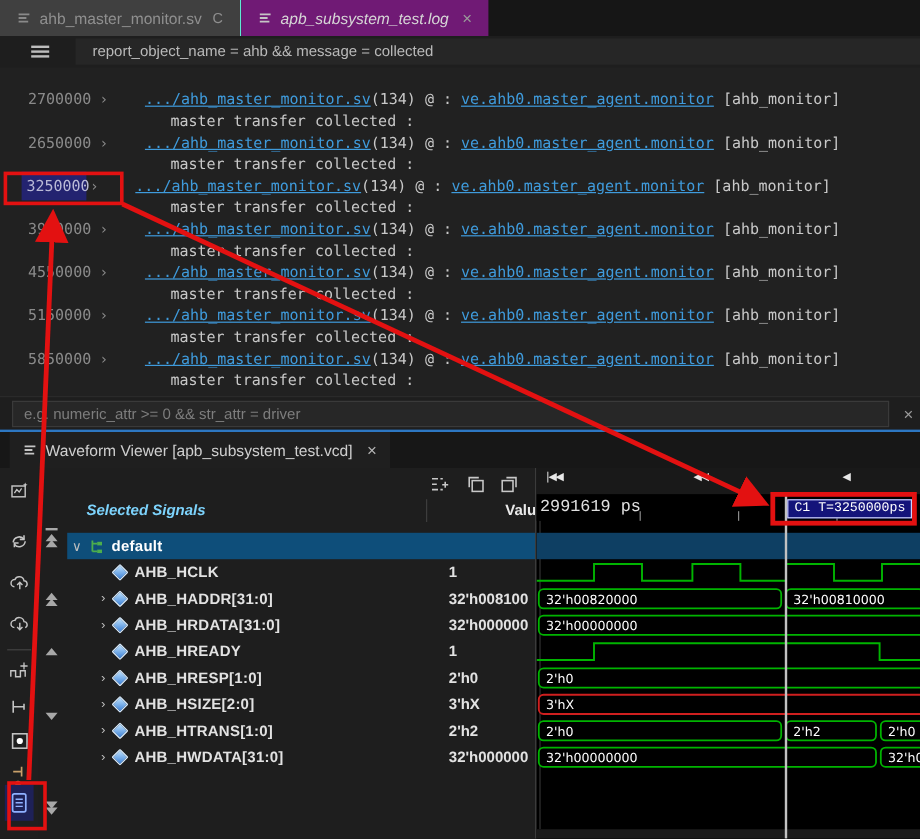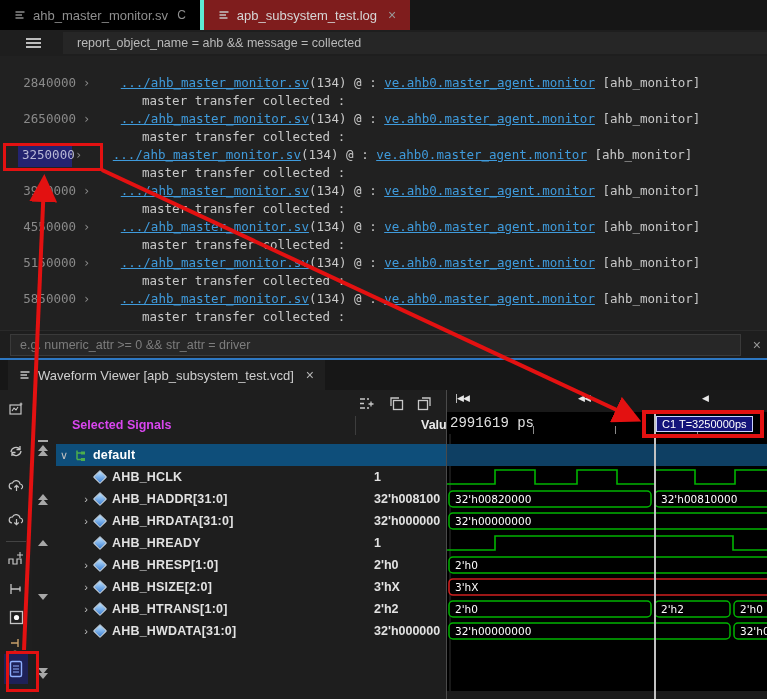--- a/index.html
+++ b/index.html
@@ -5,22 +5,22 @@
   * { margin:0; padding:0; box-sizing:border-box; }
   html,body { width:767px; height:699px; background:#1e1e1e; overflow:hidden;
     font-family:"Liberation Sans", sans-serif; }
   .abs { position:absolute; }
   #window { position:relative; width:767px; height:699px; background:#1e1e1e; }
 
   
   #tabbar { left:0; top:0; width:767px; height:30px; background:#161616; display:flex; }
   .etab { display:flex; align-items:center; gap:7px; padding:0 14px; font-size:13px;
     height:30px; cursor:pointer; }
-  .etab.inactive { background:#000000; color:#8f8f8f; border-right:4px solid #5eead4; }
-  .etab.active { background:#7f1d1d; color:#d6d6d6; }
+  .etab.inactive { background:#404040; color:#8f8f8f; border-right:1px solid #5eead4; }
+  .etab.active { background:#701a75; color:#d6d6d6;font-style:italic; }
   .etab .mod { color:#8f8f8f; font-size:12px; margin-left:2px; }
   .etab .x { color:#9a9a9a; font-size:14px; margin-left:4px; }
 
   
   #logbar { left:0; top:30px; width:767px; height:26px; background:#1e1e1e;
     display:flex; align-items:center; }
   #hamburger { margin-left:26px; width:15px; }
   #hamburger div { height:2px; background:#bdbdbd; margin:2px 0; }
   #logfilter { margin-left:22px; flex:1; height:22px; line-height:22px; background:#262626;
     color:#b9b9b9; font-size:12.5px; padding-left:14px; }
@@ -75,21 +75,21 @@
   .arrbtn { position:absolute; left:6px; display:flex; flex-direction:column; gap:2px;
     align-items:center; cursor:pointer; }
   .topbar { width:10px; border-top:2px solid #a8a8a8; margin-bottom:1px; }
 
   
   #wffilter { position:absolute; left:36px; top:3px; width:316px; height:21px;
     background:#2b2b2b; border:none; color:#d0d0d0; font-size:12.5px; padding-left:8px;
     font-family:"Liberation Sans", sans-serif; outline:none; }
   #wffilter::placeholder { color:#828282; }
   .filticon { position:absolute; top:5px; width:17px; height:17px; cursor:pointer; }
-  #hdr-signals { position:absolute; left:72px; top:28px; font-size:12.5px; font-weight:bold; color:#d946ef; }
+  #hdr-signals { position:absolute; left:72px; top:28px; font-size:12.5px; font-weight:bold; color:#7dd3fc;font-style:italic; }
   #hdr-value { position:absolute; left:374px; top:28px; font-size:12.5px; font-weight:bold; color:#eaeaea;margin-left:47px; }
   #hdr-div { position:absolute; left:355px; top:26px; height:19px; border-left:1px solid #3d3d3d; }
   #rows { position:absolute; left:56px; top:54px; width:390px; height:255px; }
   .srow { position:absolute; left:0; width:390px; height:22px; display:flex;
     align-items:center; font-size:12.5px; color:#e2e2e2; }
   .srow.sel { background:#0e4e7a; color:#fff; }
   .chv { display:inline-block; width:12px; color:#c0c0c0; font-size:11px; text-align:center; }
   .diamond { width:10px; height:10px; background:linear-gradient(135deg,#bfe3ff,#3a7fd5);
     border:1px solid #dceeff; transform:rotate(45deg); border-radius:1px; margin:0 7px 0 3px; flex:none; }
   .sname { font-weight:700; letter-spacing:.2px; }
@@ -103,21 +103,21 @@
     cursor:pointer; font-family:"DejaVu Sans", sans-serif; }
   #ruler { position:absolute; left:0; top:22px; width:321px; height:22px; background:#000; }
   #rulertime { position:absolute; left:3px; top:3px; color:#e0e0e0; font-size:14px;
     font-family:Liberation Mono, monospace; }
   .rtick { position:absolute; top:14px; height:8px; border-left:1px solid #8a8a8a; }
   #wavesvg { position:absolute; left:0; top:44px; }
   #cursorline { position:absolute; left:207px; top:22px; width:1.5px; height:287px;
     background:#c2c2c2; z-index:5; }
   #c1label { position:absolute; left:209px; top:26px; padding:1px 5px; background:#14147a;
     border:1px solid #ccd3ff; color:#fff; font-size:11px;
-    font-family:Liberation Sans, sans-serif; z-index:6; white-space:nowrap; }
+    font-family:Liberation Mono, monospace; z-index:6; white-space:nowrap; }
   #hscroll { position:absolute; left:0; bottom:0; width:321px; height:8px; background:#1b1b1b; }
 
   
   #ann { left:0; top:0; width:767px; height:699px; pointer-events:none; z-index:40; }
   .ring { position:absolute; border:3px solid #e31111; }
   #ring-c1 { left:642px; top:410px; width:122px; height:28px; border-width:4px; }
   #ring-ts { left:3px; top:143px; width:100px; height:28px; }
   #ring-icon { left:6px; top:651px; width:33px; height:41px; }
 
   svg text { font-family:"DejaVu Sans", sans-serif; }
@@ -148,21 +148,21 @@
     <div id="hamburger">
         <div></div>
         <div></div>
         <div></div>
       </div>
     <div id="logfilter">report_object_name = ahb &amp;&amp; message = collected</div>
   </div>
 
   <div id="logarea" class="abs">
     <div class="entry">
-      <div class="l1"><span class="time">2840000</span><span class="caret">›</span>
+      <div class="l1"><span class="time">2700000</span><span class="caret">›</span>
         <a class="lk">.../ahb_master_monitor.sv</a><span class="pl">(134) @ :</span>
         <a class="lk">ve.ahb0.master_agent.monitor</a>
         <span class="pl">[ahb_monitor]</span></div>
       <div class="l2">master transfer collected :</div>
     </div>
     <div class="entry">
       <div class="l1"><span class="time">2650000</span><span class="caret">›</span>
         <a class="lk">.../ahb_master_monitor.sv</a><span class="pl">(134) @ :</span>
         <a class="lk">ve.ahb0.master_agent.monitor</a>
         <span class="pl">[ahb_monitor]</span></div>

